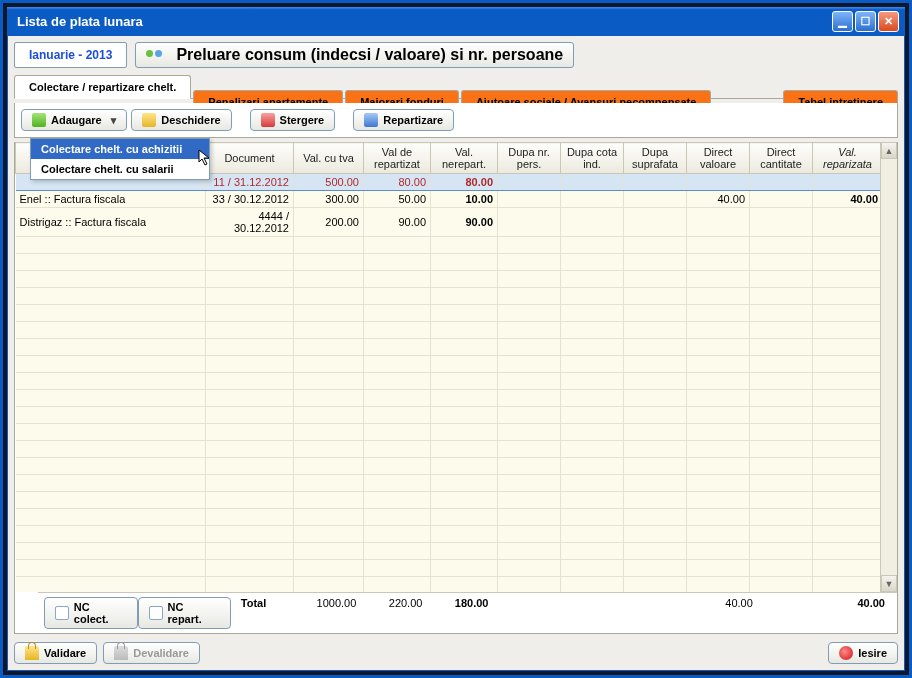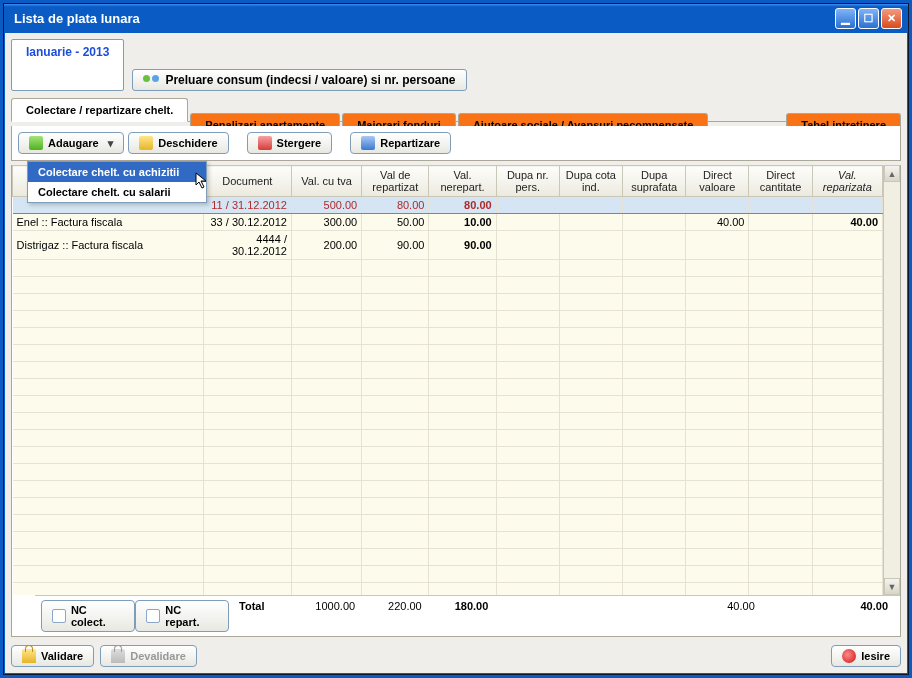--- a/index.html
+++ b/index.html
@@ -10,21 +10,21 @@
   padding: 3px;
   width: 912px;
   height: 678px;
   overflow: hidden;
 }
 .window {
   width: 100%;
   height: 100%;
   display: flex;
   flex-direction: column;
-  border: 1px solid #0f172a;
+  border: 4px solid #0f172a;
 }
 .titlebar {
   background: linear-gradient(to bottom, #3e8df7 0%, #0a5bc4 10%, #0a5bc4 90%, #0a5bc4 100%);
   color: white;
   padding: 5px 6px;
   display: flex;
   align-items: center;
   height: 28px;
 }
 .titlebar-title { font-weight: bold; font-size: 13px; flex: 1; padding-left: 4px;}
@@ -53,29 +53,28 @@
 .month-box {
   border: 1px solid #7f9db9;
   background: #fff;
   padding: 5px 14px;
   font-weight: bold;
   font-size: 12px;
   color: #1d4ed8;
   border-radius: 2px;
 }
 .prel-btn {
-  display: flex; align-items: center; gap: 6px;
+  display: flex; align-items: center; gap: 14px;
   border: 1px solid #7f9db9;
   background: linear-gradient(to bottom, #fff, #e8e8e2);
   padding: 3px 10px;
   border-radius: 3px;
   cursor: pointer;
   font-weight: bold;
-  font-size: 12px;
-  margin-top: 30px;
+  font-size: 16px;
 }
 .icon-people { width: 16px; height: 14px; position: relative; }
 .icon-people::before, .icon-people::after {
   content: ""; position: absolute; width: 7px; height: 7px; border-radius: 50%;
 }
 .icon-people::before { background: #6bbf3f; left: 0; top: 2px; }
 .icon-people::after { background: #5aa3e8; right: 0; top: 2px; }
 .tabs {
   display: flex;
   gap: 0;

